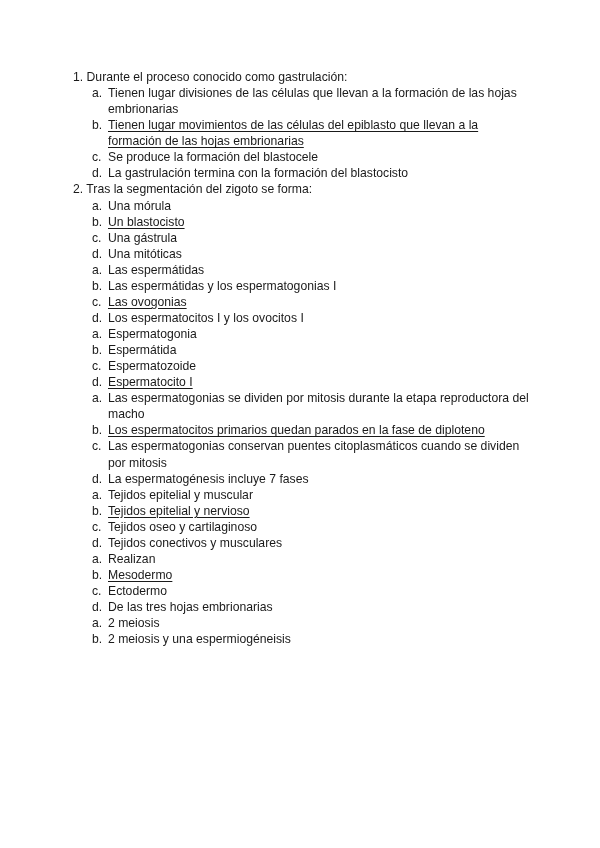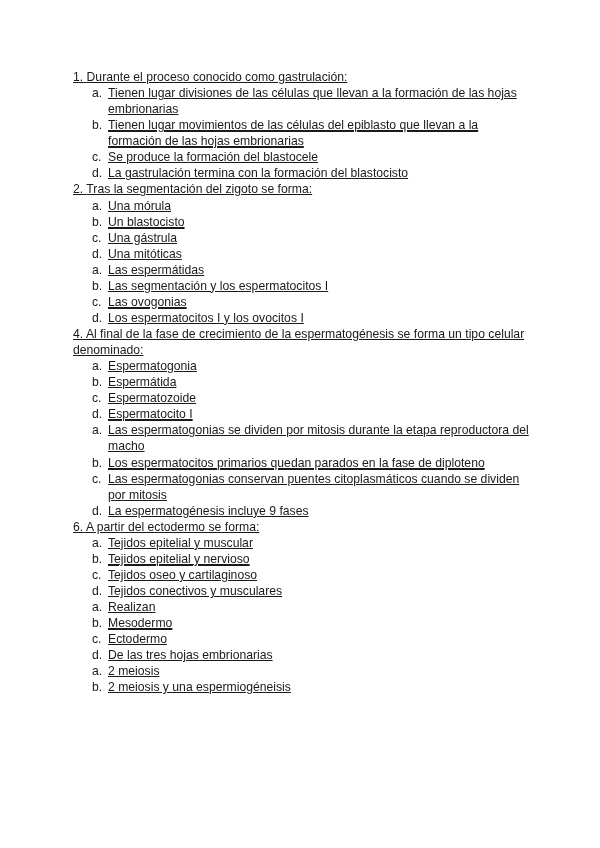--- a/index.html
+++ b/index.html
@@ -1,19 +1,19 @@
 <!DOCTYPE html>
 <html><head>
 <meta charset="utf-8">
 <style>
   html, body { margin:0; padding:0; }
   body { width:600px; height:848px; background:#ffffff; position:relative; overflow:hidden;
          font-family: "Liberation Sans", sans-serif; color:#1a1a1a; }
   .page { position:absolute; left:73px; top:69px; width:460px; font-size:12.2px; line-height:16.07px; }
-  .q { margin:0;text-decoration:underline; }
+  .q { margin:0; }
   .q-text { display:block; }
   ol.opts { list-style:none; margin:0; padding:0; }
   .opt { position:relative; padding-left:35px; }
   .opt .mk { position:absolute; left:19px; top:0; }
   .opt .tx { display:block; }
   .opt.correct .tx span { text-decoration:underline; text-underline-offset:2px; }
 </style>
 </head>
 <body>
 
@@ -64,35 +64,34 @@
   </div>
 
   <div class="q">
     <ol class="opts">
       <li class="opt">
           <span class="mk">a.</span>
           <span class="tx"><span>Las espermátidas</span></span>
         </li>
       <li class="opt">
           <span class="mk">b.</span>
-          <span class="tx"><span>Las segmentación y los espermatocitos I</span></span>
+          <span class="tx"><span>Las espermátidas y los espermatogonias I</span></span>
         </li>
       <li class="opt correct">
           <span class="mk">c.</span>
           <span class="tx"><span>Las ovogonias</span></span>
         </li>
       <li class="opt">
           <span class="mk">d.</span>
           <span class="tx"><span>Los espermatocitos I y los ovocitos I</span></span>
         </li>
     </ol>
   </div>
 
   <div class="q">
-    <span class="q-text"><span>4.</span> <span>Al final de la fase de crecimiento de la espermatogénesis se forma un tipo celular denominado:</span></span>
     <ol class="opts">
       <li class="opt">
           <span class="mk">a.</span>
           <span class="tx"><span>Espermatogonia</span></span>
         </li>
       <li class="opt">
           <span class="mk">b.</span>
           <span class="tx"><span>Espermátida</span></span>
         </li>
       <li class="opt">
@@ -115,27 +114,26 @@
       <li class="opt correct">
           <span class="mk">b.</span>
           <span class="tx"><span>Los espermatocitos primarios quedan parados en la fase de diploteno</span></span>
         </li>
       <li class="opt">
           <span class="mk">c.</span>
           <span class="tx"><span>Las espermatogonias conservan puentes citoplasmáticos cuando se dividen por mitosis</span></span>
         </li>
       <li class="opt">
           <span class="mk">d.</span>
-          <span class="tx"><span>La espermatogénesis incluye 9 fases</span></span>
+          <span class="tx"><span>La espermatogénesis incluye 7 fases</span></span>
         </li>
     </ol>
   </div>
 
   <div class="q">
-    <span class="q-text"><span>6.</span> <span>A partir del ectodermo se forma:</span></span>
     <ol class="opts">
       <li class="opt">
           <span class="mk">a.</span>
           <span class="tx"><span>Tejidos epitelial y muscular</span></span>
         </li>
       <li class="opt correct">
           <span class="mk">b.</span>
           <span class="tx"><span>Tejidos epitelial y nervioso</span></span>
         </li>
       <li class="opt">

